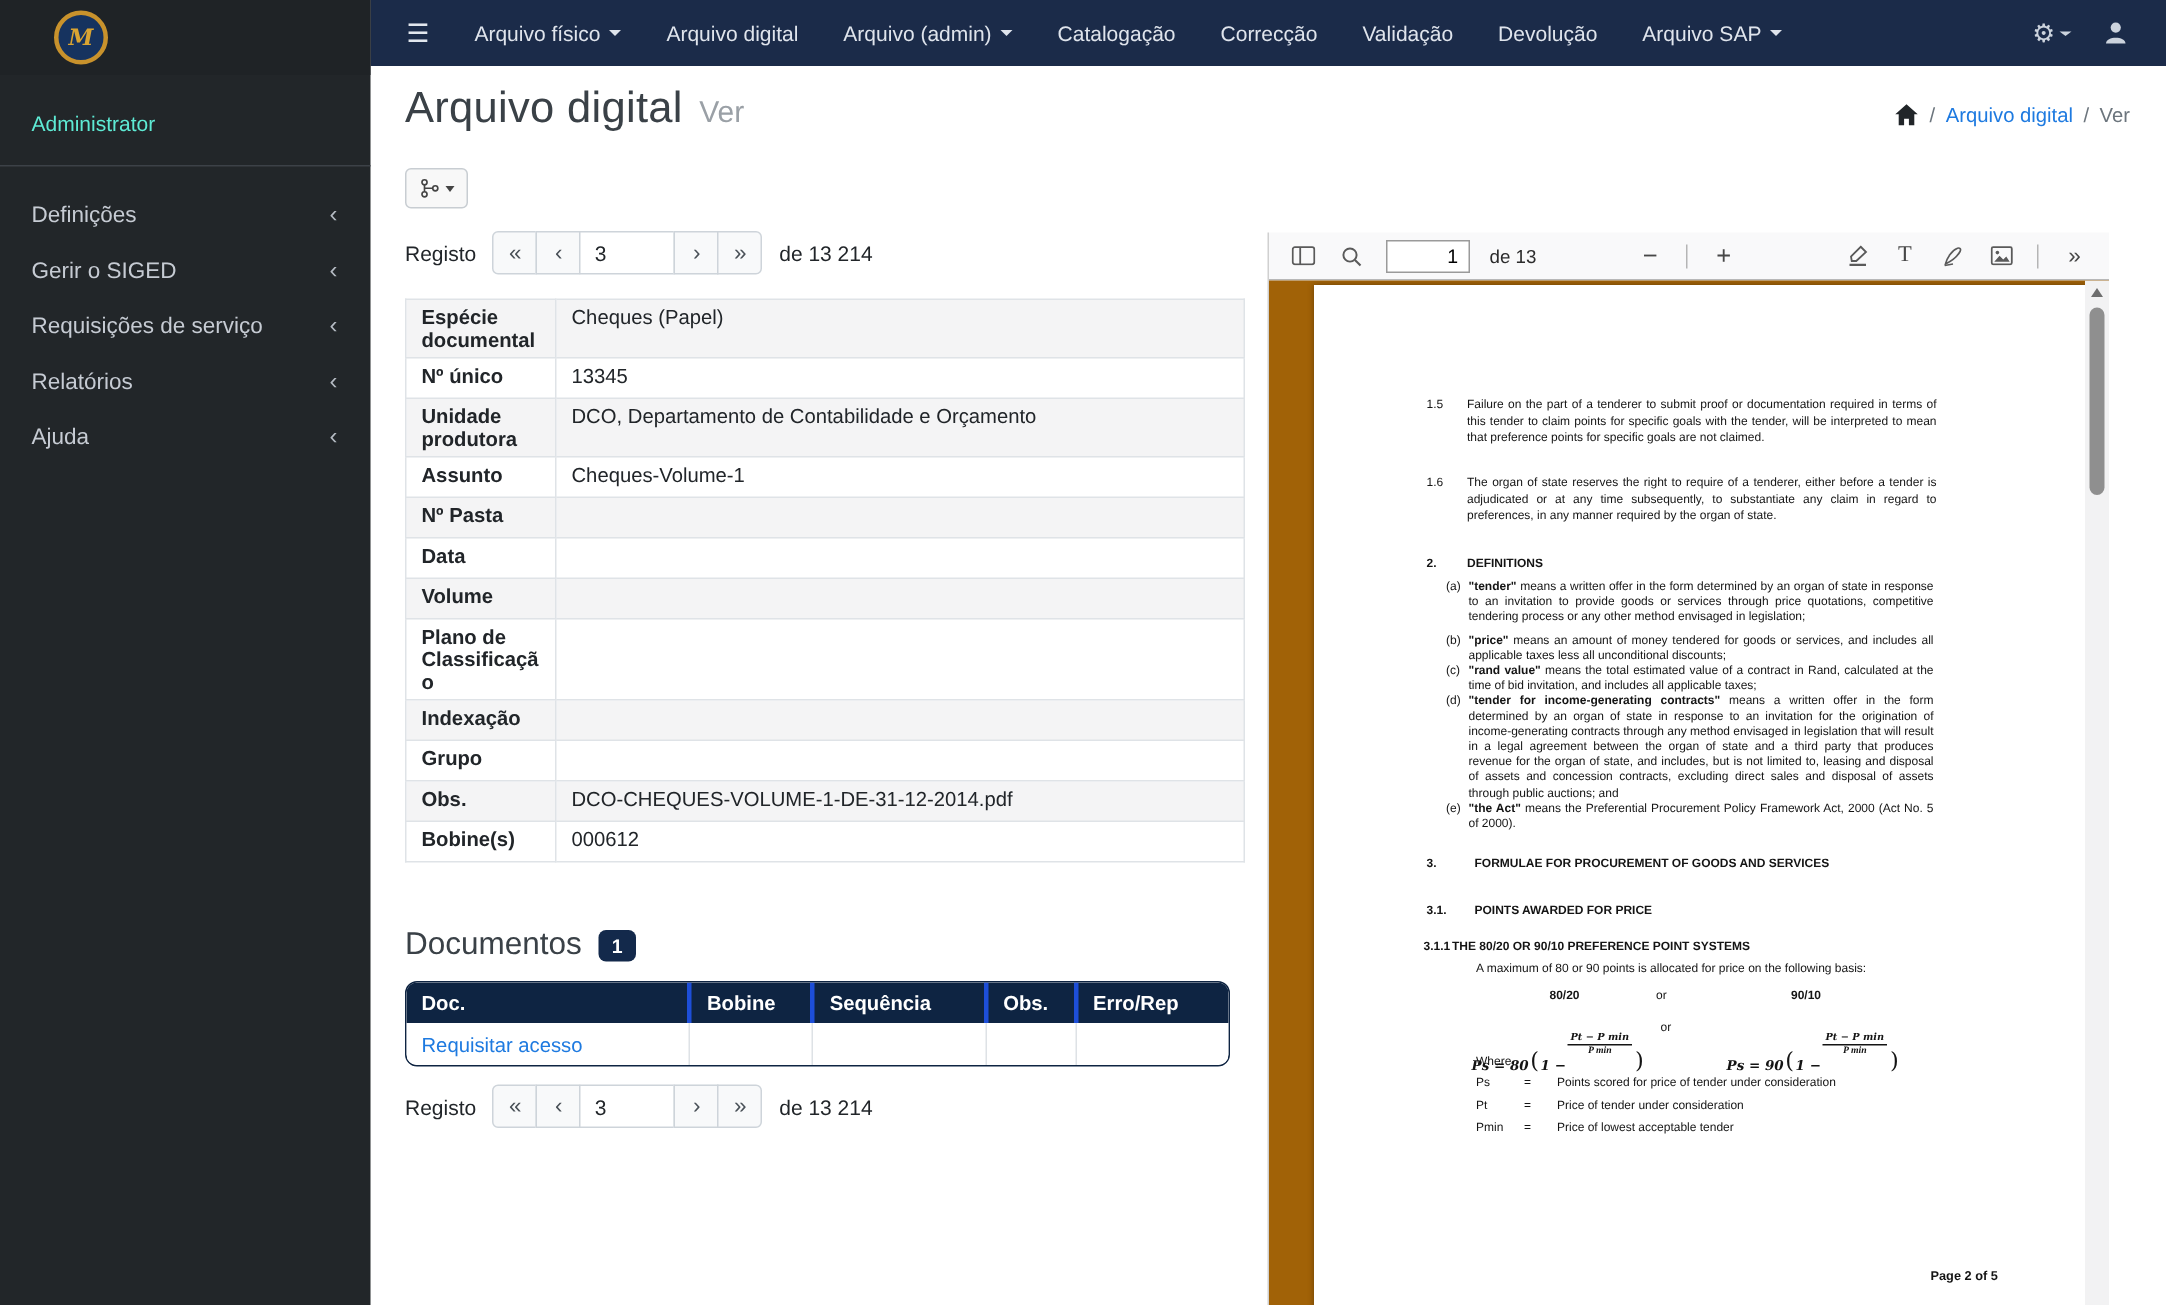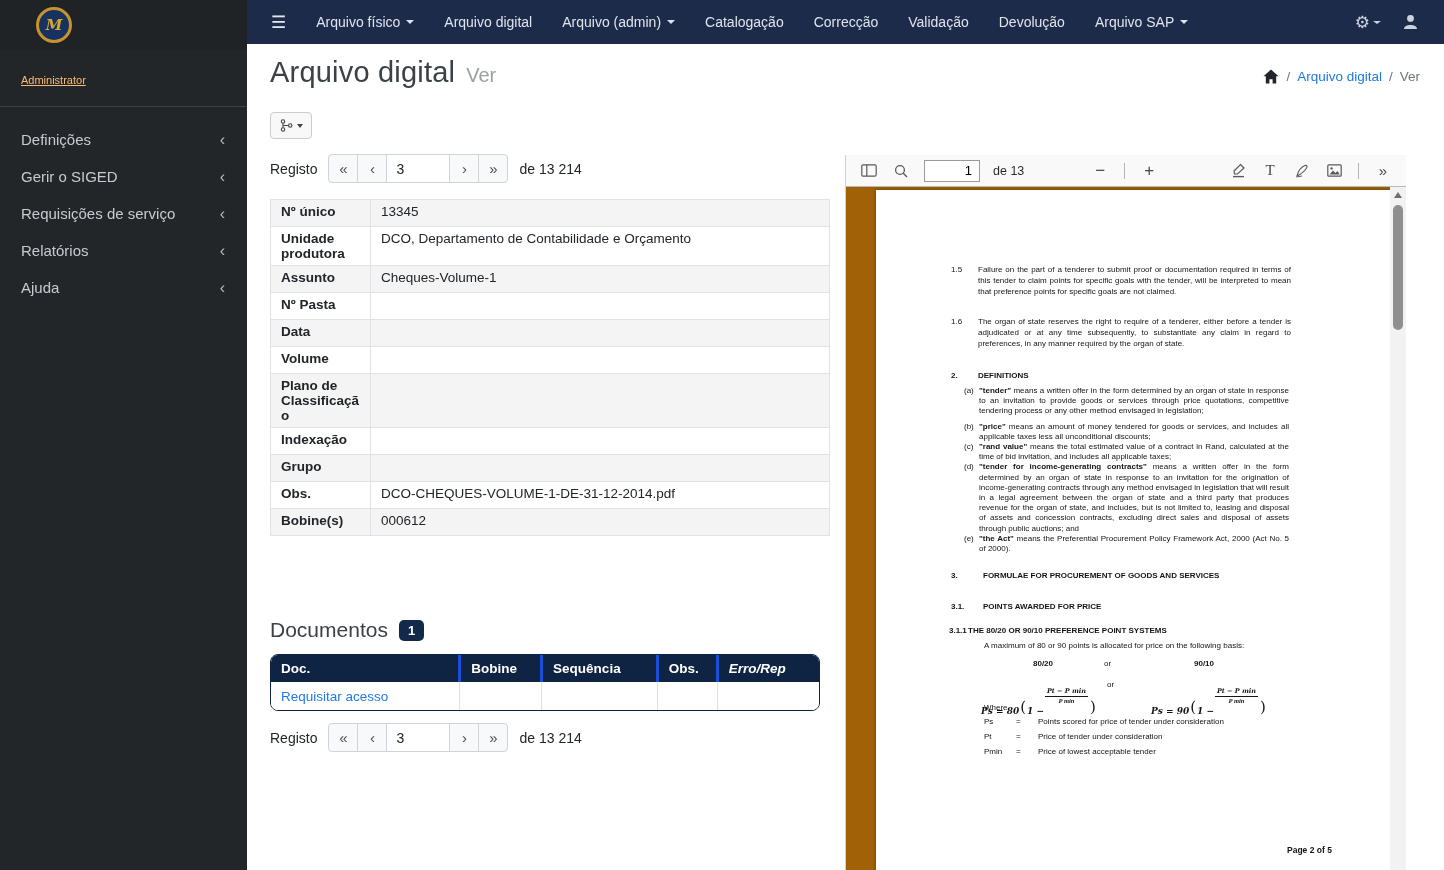--- a/index.html
+++ b/index.html
@@ -6,21 +6,21 @@
   html,body { width:1444px; height:870px; overflow:hidden; background:#fff;
     font-family:"Liberation Sans", sans-serif; }
   body { position:relative; }
 
   
   .sidebar { position:absolute; left:0; top:0; width:247px; height:870px; background:#222629; z-index:5; }
   .logo-row { height:50px; display:flex; align-items:center; padding-left:36px; background:#1f2326; }
   .logo { width:36px; height:36px; border-radius:50%; background:#16335f; border:3px solid #c8922c;
     display:flex; align-items:center; justify-content:center; }
   .logo span { color:#d9a432; font:bold italic 15px "DejaVu Serif", serif; }
-  .side-user { padding:24px 21px 20px 21px; color:#fdba74; font-size:11px; border-bottom:1px solid #3c4147;text-decoration:underline; }
+  .side-user { padding:24px 21px 20px 21px; color:#5eead4; font-size:14px; border-bottom:1px solid #3c4147; }
   .side-menu { margin-top:14px; }
   .side-item { height:37px; display:flex; align-items:center; padding:0 22px 0 21px; color:#c6cbd3;
     font-size:15px; cursor:pointer; }
   .side-item .chev { margin-left:auto; color:#b4bac2; font-size:16px; line-height:1; }
 
   
   .topnav { position:absolute; left:247px; top:0; width:1197px; height:44px; background:#1b2b49;
     display:flex; align-items:center; color:#dfe4ec; }
   .burger { font-size:17px; padding:0 15px 0 24px; cursor:pointer; color:#e2e7ee; }
   .nav-item { font-size:14px; padding:0 15px; height:44px; display:flex; align-items:center; cursor:pointer; white-space:nowrap; }
@@ -68,21 +68,21 @@
   .docs-head { position:absolute; left:270px; top:618px; display:flex; align-items:center; }
   .docs-title { font-size:21px; color:#3a4147; }
   .docs-badge { margin-left:11px; background:#13294b; color:#fff; font-size:13px; font-weight:bold;
     border-radius:5px; padding:3px 9px; }
 
   .docs-wrap { position:absolute; left:270px; top:654px; width:550px; border:1.5px solid #0e2442;
     border-radius:8px; overflow:hidden; }
   .docs-table { width:100%; border-collapse:collapse; font-size:13.5px; }
   .docs-table th { background:#0e2442; color:#fff; text-align:left; font-weight:bold; padding:5px 10px;
     height:27px; border-right:3px solid #1d4ed8; }
-  .docs-table th:last-child { border-right:none;font-style:italic; }
+  .docs-table th:last-child { border-right:none; }
   .docs-table td { background:#fff; padding:5px 10px; height:28px; border-right:1px solid #dee2e6; }
   .docs-table td:last-child { border-right:none; }
   .docs-table col.c1{width:190px} .docs-table col.c2{width:82px} .docs-table col.c3{width:116px}
   .docs-table col.c4{width:60px} .docs-table col.c5{width:102px}
   .doc-link { color:#1e7ae0; cursor:pointer; }
 
   
   .pdf-panel { position:absolute; left:845px; top:155px; width:561px; height:715px; border-left:1px solid #d0d0d0; }
   .pdf-toolbar { height:32px; background:#f9f9fa; border-bottom:1px solid #b8b8b8; display:flex;
     align-items:center; padding:0 10px; gap:6px; }
@@ -239,20 +239,24 @@
     <span class="pbtn">‹</span>
     <input class="pinput" value="3" style="">
     <span class="pbtn">›</span>
     <span class="pbtn last">»</span>
   </span>
   <span class="ptotal">de 13 214</span>
 </div>
 
 <table class="details">
   <tbody>
+      <tr>
+        <td class="lbl">Espécie documental</td>
+        <td class="val">Cheques (Papel)</td>
+      </tr>
   <tr>
         <td class="lbl">Nº único</td>
         <td class="val">13345</td>
       </tr>
   <tr>
         <td class="lbl">Unidade produtora</td>
         <td class="val">DCO, Departamento de Contabilidade e Orçamento</td>
       </tr>
   <tr>
         <td class="lbl">Assunto</td>

